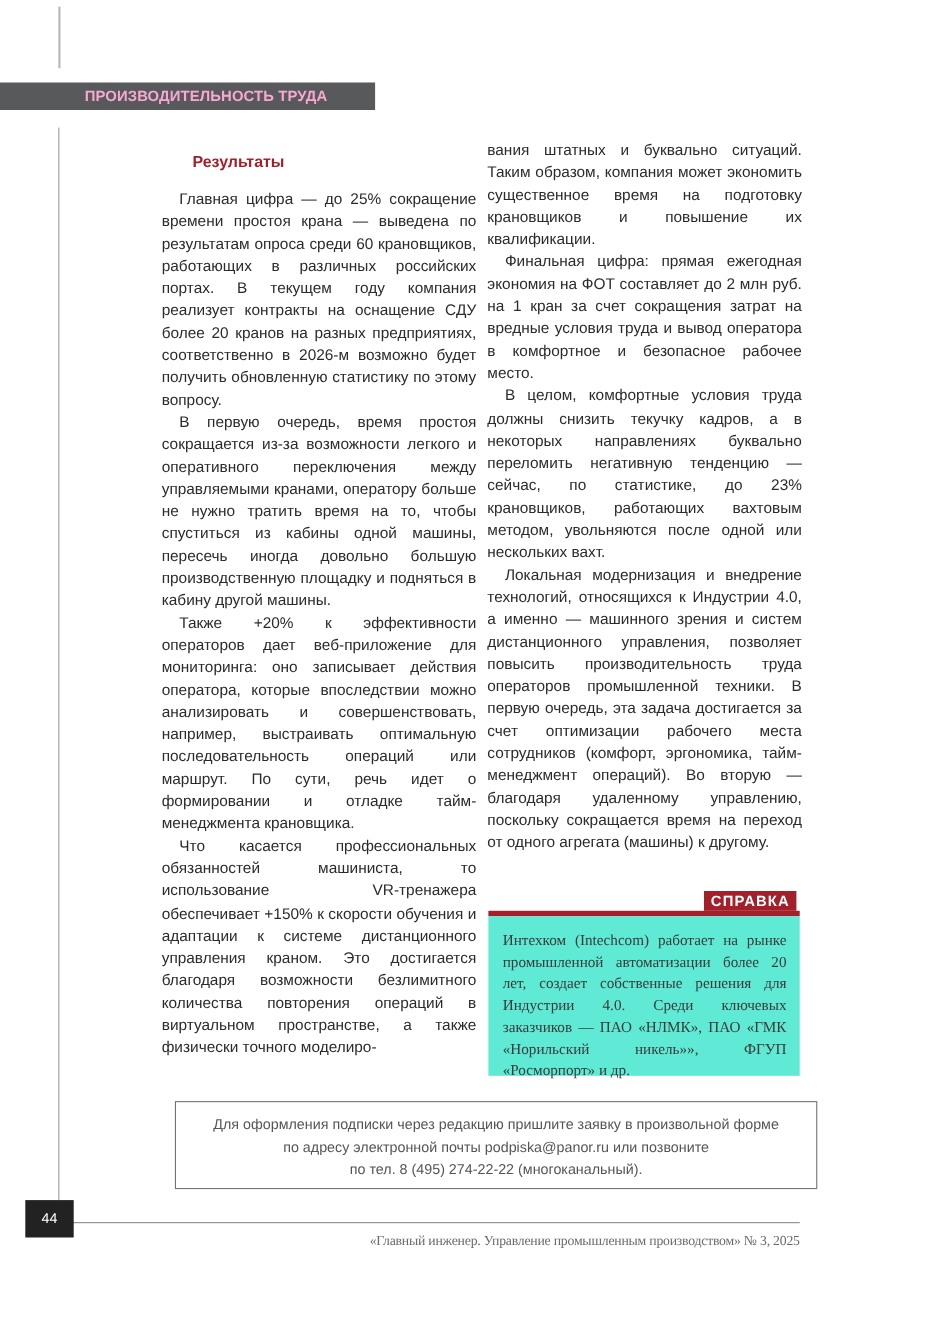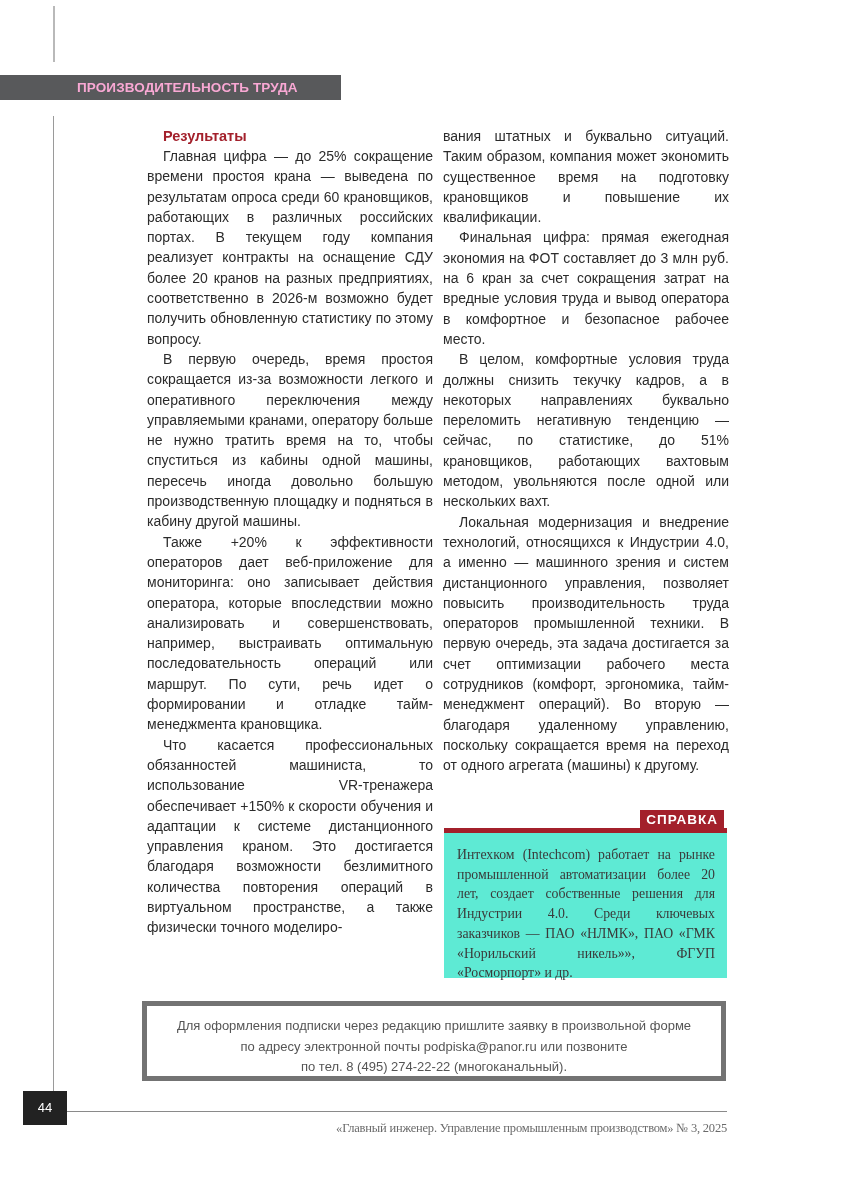--- a/index.html
+++ b/index.html
@@ -6,27 +6,27 @@
   body { width: 848px; height: 1200px; position: relative; overflow: hidden; font-family: "DejaVu Sans", sans-serif; color: #2a2a2a; }
   .vline-top { position: absolute; left: 53px; top: 6px; width: 2px; height: 56px; background: #b9b9b9; }
   .section-bar { position: absolute; left: 0; top: 75px; width: 341px; height: 25px; background: #58595b; color: #f9a8d4; font-family: "Liberation Sans", sans-serif; font-weight: bold; font-size: 13.5px; line-height: 25px; letter-spacing: 0.1px; }
   .section-bar span { position: absolute; left: 77px; }
   .vline-left { position: absolute; left: 53px; top: 116px; width: 1px; height: 990px; background: #9a9a9a; }
   .col { position: absolute; top: 126px; width: 286px; font-family: "Liberation Sans", sans-serif; font-size: 14px; line-height: 20.3px; color: #2b2b2b; }
   .col.left { left: 147px; }
   .col.right { left: 443px; }
   .col p { margin: 0; text-align: justify; text-indent: 16px; hyphens: manual; }
   .col p.noindent { text-indent: 0; }
-  .col h3 { margin: 0; padding-left: 16px; font-size: 14.5px; font-weight: bold; color: #a3202b; line-height: 20px; }
+  .col h3 { margin: 12px; padding-left: 16px; font-size: 14.5px; font-weight: bold; color: #a3202b; line-height: 20px; }
   .col h3.mt { margin-top: 20px; }
   .ref-box { position: absolute; left: 444px; top: 810px; width: 283px; height: 168px; }
   .ref-tab { position: absolute; right: 3px; top: 0; background: #a3202b; color: #fff; font-family: "Liberation Sans", sans-serif; font-weight: bold; font-size: 13.5px; letter-spacing: 1px; height: 18px; line-height: 19px; padding: 0 6px; }
   .ref-rule { position: absolute; left: 0; right: 0; top: 18px; height: 5px; background: #a3202b; }
   .ref-body { position: absolute; left: 0; right: 0; top: 23px; bottom: 0; background: #5eead4; padding: 12px 12px 0 13px; box-sizing: border-box; font-family: "Liberation Serif", serif; font-size: 13.8px; line-height: 19.7px; color: #3a3a3a; text-align: justify; }
-  .sub-box { position: absolute; left: 142px; top: 1001px; width: 584px; height: 80px; border: 5px solid #737373; box-sizing: border-box; text-align: center; font-family: "Liberation Sans", sans-serif; font-size: 13px; line-height: 20.5px; color: #555; padding-top: 10px; }
+  .sub-box { position: absolute; left: 159px; top: 1001px; width: 584px; height: 80px; border: 1px solid #737373; box-sizing: border-box; text-align: center; font-family: "Liberation Sans", sans-serif; font-size: 13px; line-height: 20.5px; color: #555; padding-top: 10px; }
   .sub-box div { margin: 0; }
   .page-num-box { position: absolute; left: 23px; top: 1091px; width: 44px; height: 34px; background: #222; color: #fff; font-family: "Liberation Sans", sans-serif; font-size: 13px; line-height: 34px; text-align: center; }
   .bottom-rule { position: absolute; left: 43px; top: 1111px; width: 684px; height: 1px; background: #8a8a8a; }
   .footer-text { position: absolute; right: 121px; top: 1121px; font-family: Liberation Serif, serif; font-size: 12.5px; color: #6a6a6a; letter-spacing: -0.2px; }
 </style>
 </head>
 <body>
 
 <div class="vline-top"></div>
 
@@ -39,22 +39,22 @@
 <div class="col left">
   <h3>Результаты</h3>
   <p>Главная цифра — до 25% сокращение времени простоя крана — выведена по результатам опроса среди 60 крановщиков, работающих в различных российских портах. В текущем году компания реализует контракты на оснащение СДУ более 20 кранов на разных предприятиях, соответственно в 2026-м возможно будет получить обновленную статистику по этому вопросу.</p>
   <p>В первую очередь, время простоя сокращается из-за возможности легкого и оперативного переключения между управляемыми кранами, оператору больше не нужно тратить время на то, чтобы спуститься из кабины одной машины, пересечь иногда довольно большую производственную площадку и подняться в кабину другой машины.</p>
   <p>Также +20% к эффективности операторов дает веб-приложение для мониторинга: оно записывает действия оператора, которые впоследствии можно анализировать и совершенствовать, например, выстраивать оптимальную последовательность операций или маршрут. По сути, речь идет о формировании и отладке тайм-менеджмента крановщика.</p>
   <p>Что касается профессиональных обязанностей машиниста, то использование VR-тренажера обеспечивает +150% к скорости обучения и адаптации к системе дистанционного управления краном. Это достигается благодаря возможности безлимитного количества повторения операций в виртуальном пространстве, а также физически точного моделиро-</p>
 </div>
 
 <div class="col right">
   <p class="noindent">вания штатных и буквально ситуаций. Таким образом, компания может экономить существенное время на подготовку крановщиков и повышение их квалификации.</p>
-  <p>Финальная цифра: прямая ежегодная экономия на ФОТ составляет до 3 млн руб. на 6 кран за счет сокращения затрат на вредные условия труда и вывод оператора в комфортное и безопасное рабочее место.</p>
-  <p>В целом, комфортные условия труда должны снизить текучку кадров, а в некоторых направлениях буквально переломить негативную тенденцию — сейчас, по статистике, до 51% крановщиков, работающих вахтовым методом, увольняются после одной или нескольких вахт.</p>
+  <p>Финальная цифра: прямая ежегодная экономия на ФОТ составляет до 2 млн руб. на 1 кран за счет сокращения затрат на вредные условия труда и вывод оператора в комфортное и безопасное рабочее место.</p>
+  <p>В целом, комфортные условия труда должны снизить текучку кадров, а в некоторых направлениях буквально переломить негативную тенденцию — сейчас, по статистике, до 23% крановщиков, работающих вахтовым методом, увольняются после одной или нескольких вахт.</p>
   <p>Локальная модернизация и внедрение технологий, относящихся к Индустрии 4.0, а именно — машинного зрения и систем дистанционного управления, позволяет повысить производительность труда операторов промышленной техники. В первую очередь, эта задача достигается за счет оптимизации рабочего места сотрудников (комфорт, эргономика, тайм-менеджмент операций). Во вторую — благодаря удаленному управлению, поскольку сокращается время на переход от одного агрегата (машины) к другому.</p>
 </div>
 
 <div class="ref-box">
   <div class="ref-tab">СПРАВКА</div>
   <div class="ref-rule"></div>
   <div class="ref-body">Интехком (Intechcom) работает на рынке промышленной автоматизации более 20 лет, создает собственные решения для Индустрии 4.0. Среди ключевых заказчиков — ПАО «НЛМК», ПАО «ГМК «Норильский никель»», ФГУП «Росморпорт» и др.</div>
 </div>
 
 <div class="sub-box">

